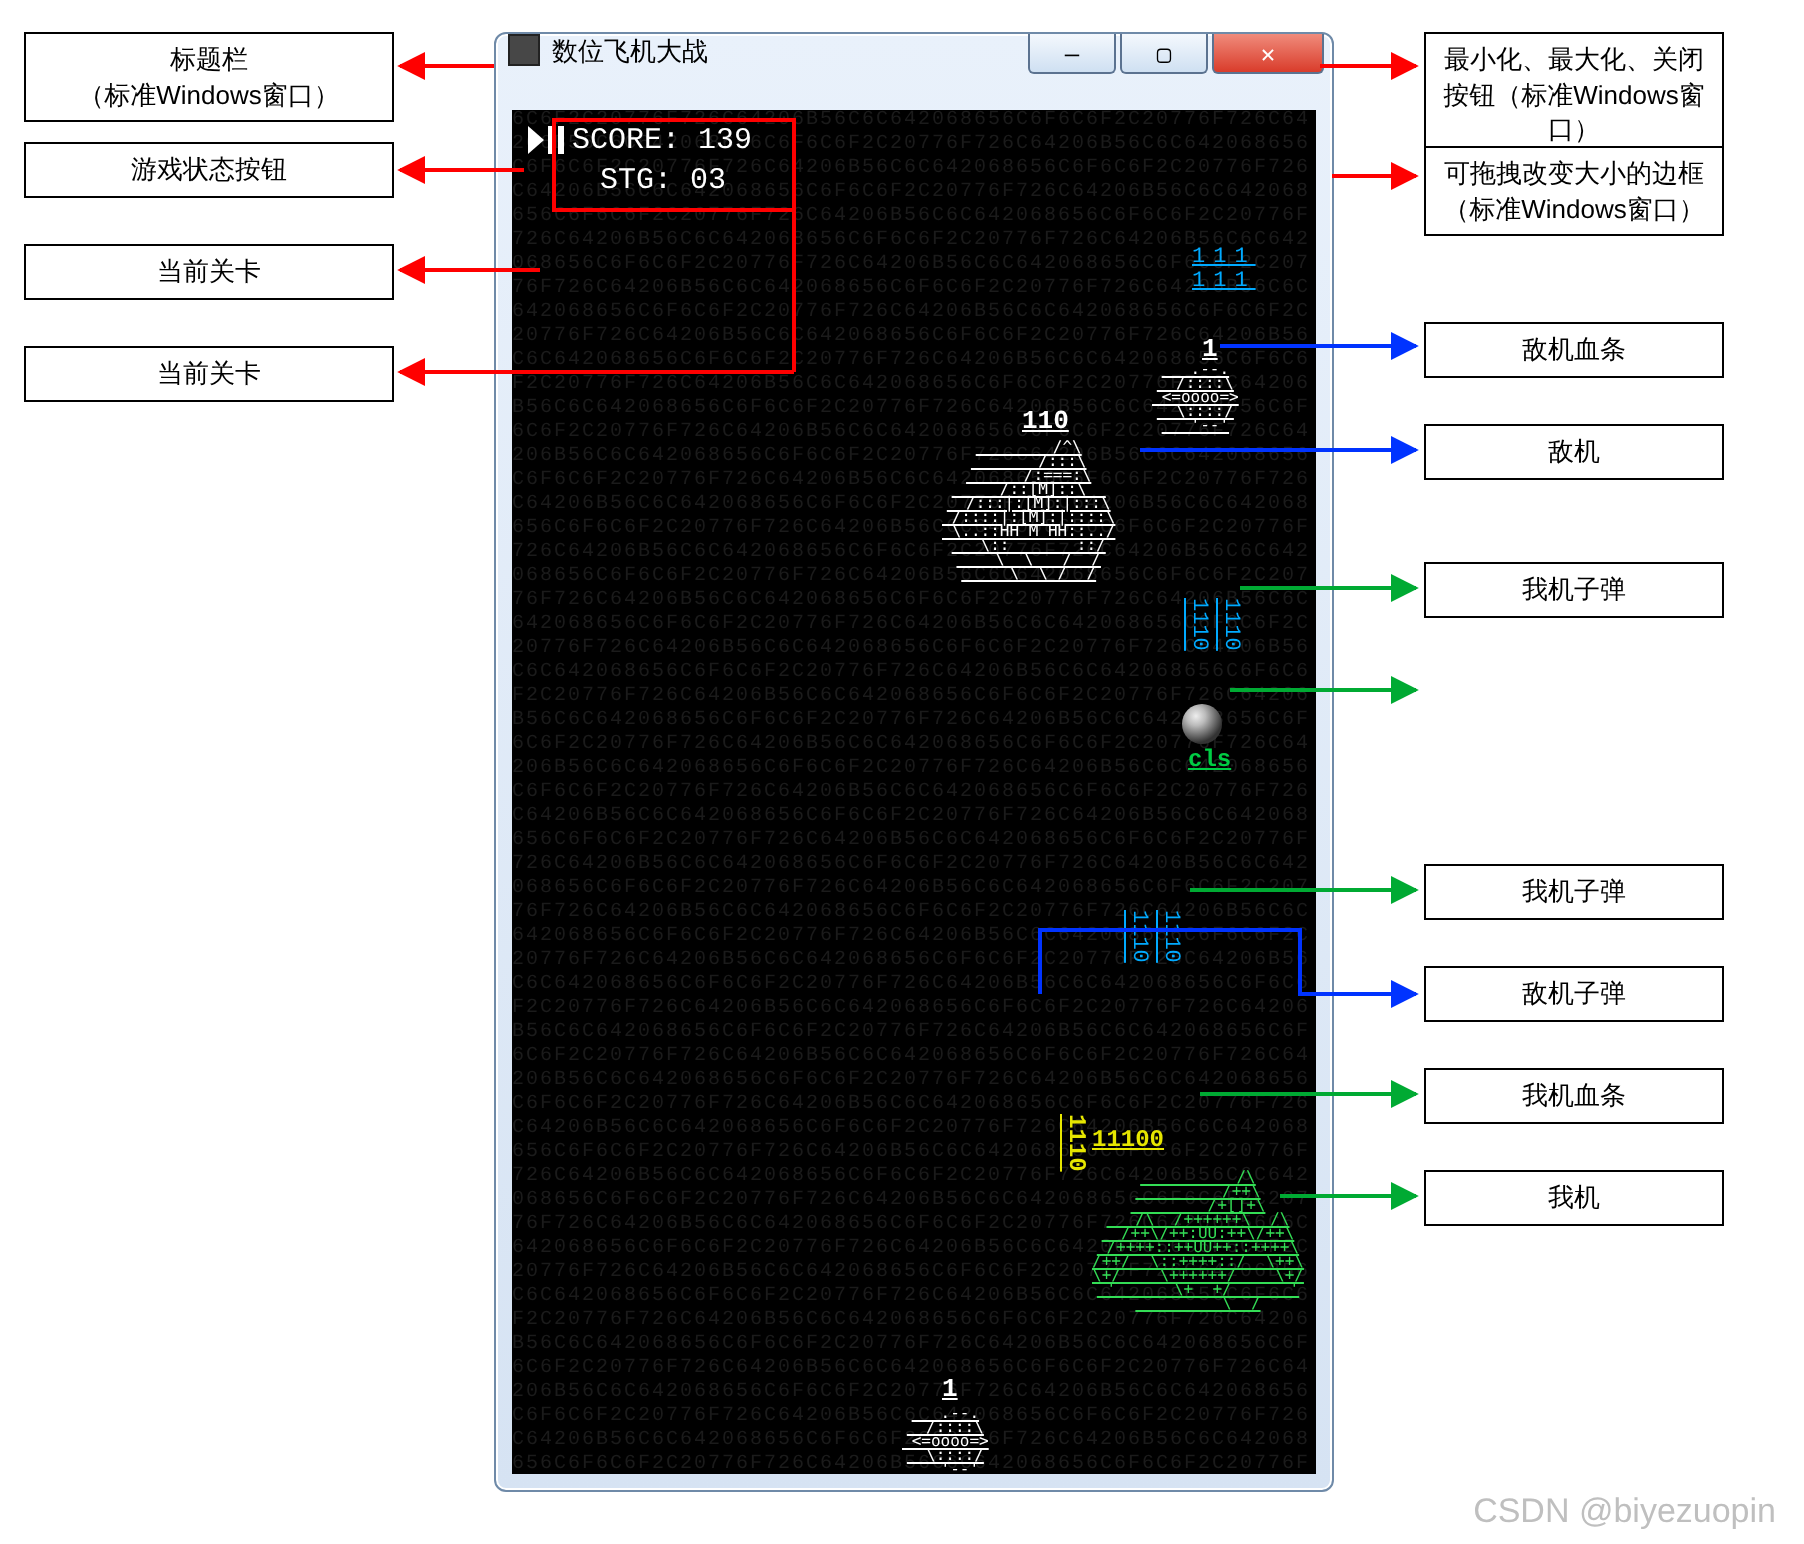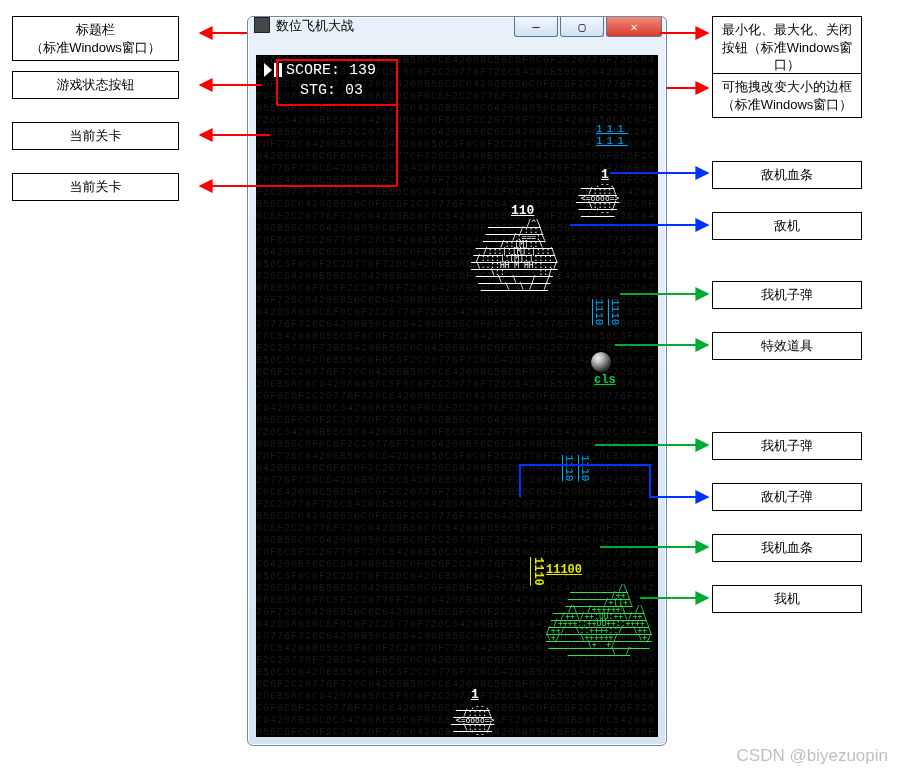--- a/index.html
+++ b/index.html
@@ -17,21 +17,21 @@
   
   .label-box {
     position:absolute;
     border:1px solid #000;
     background:#fff;
     padding:4px 6px;
     text-align:center;
     line-height:1.35;
     font-size:13px;
   }
-  .label-box.left  { width:167px; }
+  .label-box.left  { width:185px; }
   .label-box.right { width:150px; }
 
   
   .win {
     position:absolute;
     left:247px; top:16px;
     width:420px; height:730px;
     border:1px solid #6f8aa8;
     border-radius:6px;
     background:linear-gradient(#e9f1fb,#d6e3f3);
@@ -126,21 +126,20 @@
   <div class="label-box left" style="top:16px;left:12px">标题栏<br>（标准Windows窗口）</div>
   <div class="label-box left" style="top:71px;left:12px">游戏状态按钮</div>
   <div class="label-box left" style="top:122px;left:12px">当前关卡</div>
   <div class="label-box left" style="top:173px;left:12px">当前关卡</div>
 
   <div class="label-box right" style="top:16px;left:712px">最小化、最大化、关闭按钮（标准Windows窗口）</div>
   <div class="label-box right" style="top:73px;left:712px">可拖拽改变大小的边框（标准Windows窗口）</div>
   <div class="label-box right" style="top:161px;left:712px">敌机血条</div>
   <div class="label-box right" style="top:212px;left:712px">敌机</div>
   <div class="label-box right" style="top:281px;left:712px">我机子弹</div>
-  <div class="label-box right" style="top:332px;left:712px">特效道具</div>
   <div class="label-box right" style="top:432px;left:712px">我机子弹</div>
   <div class="label-box right" style="top:483px;left:712px">敌机子弹</div>
   <div class="label-box right" style="top:585px;left:712px">我机</div>
   <div class="label-box right" style="top:534px;left:712px">我机血条</div>
 
   <div class="win">
     <div class="titlebar">
       <span class="app-icon"></span>
       <span class="title-text">数位飞机大战</span>
       <div class="win-btns">

